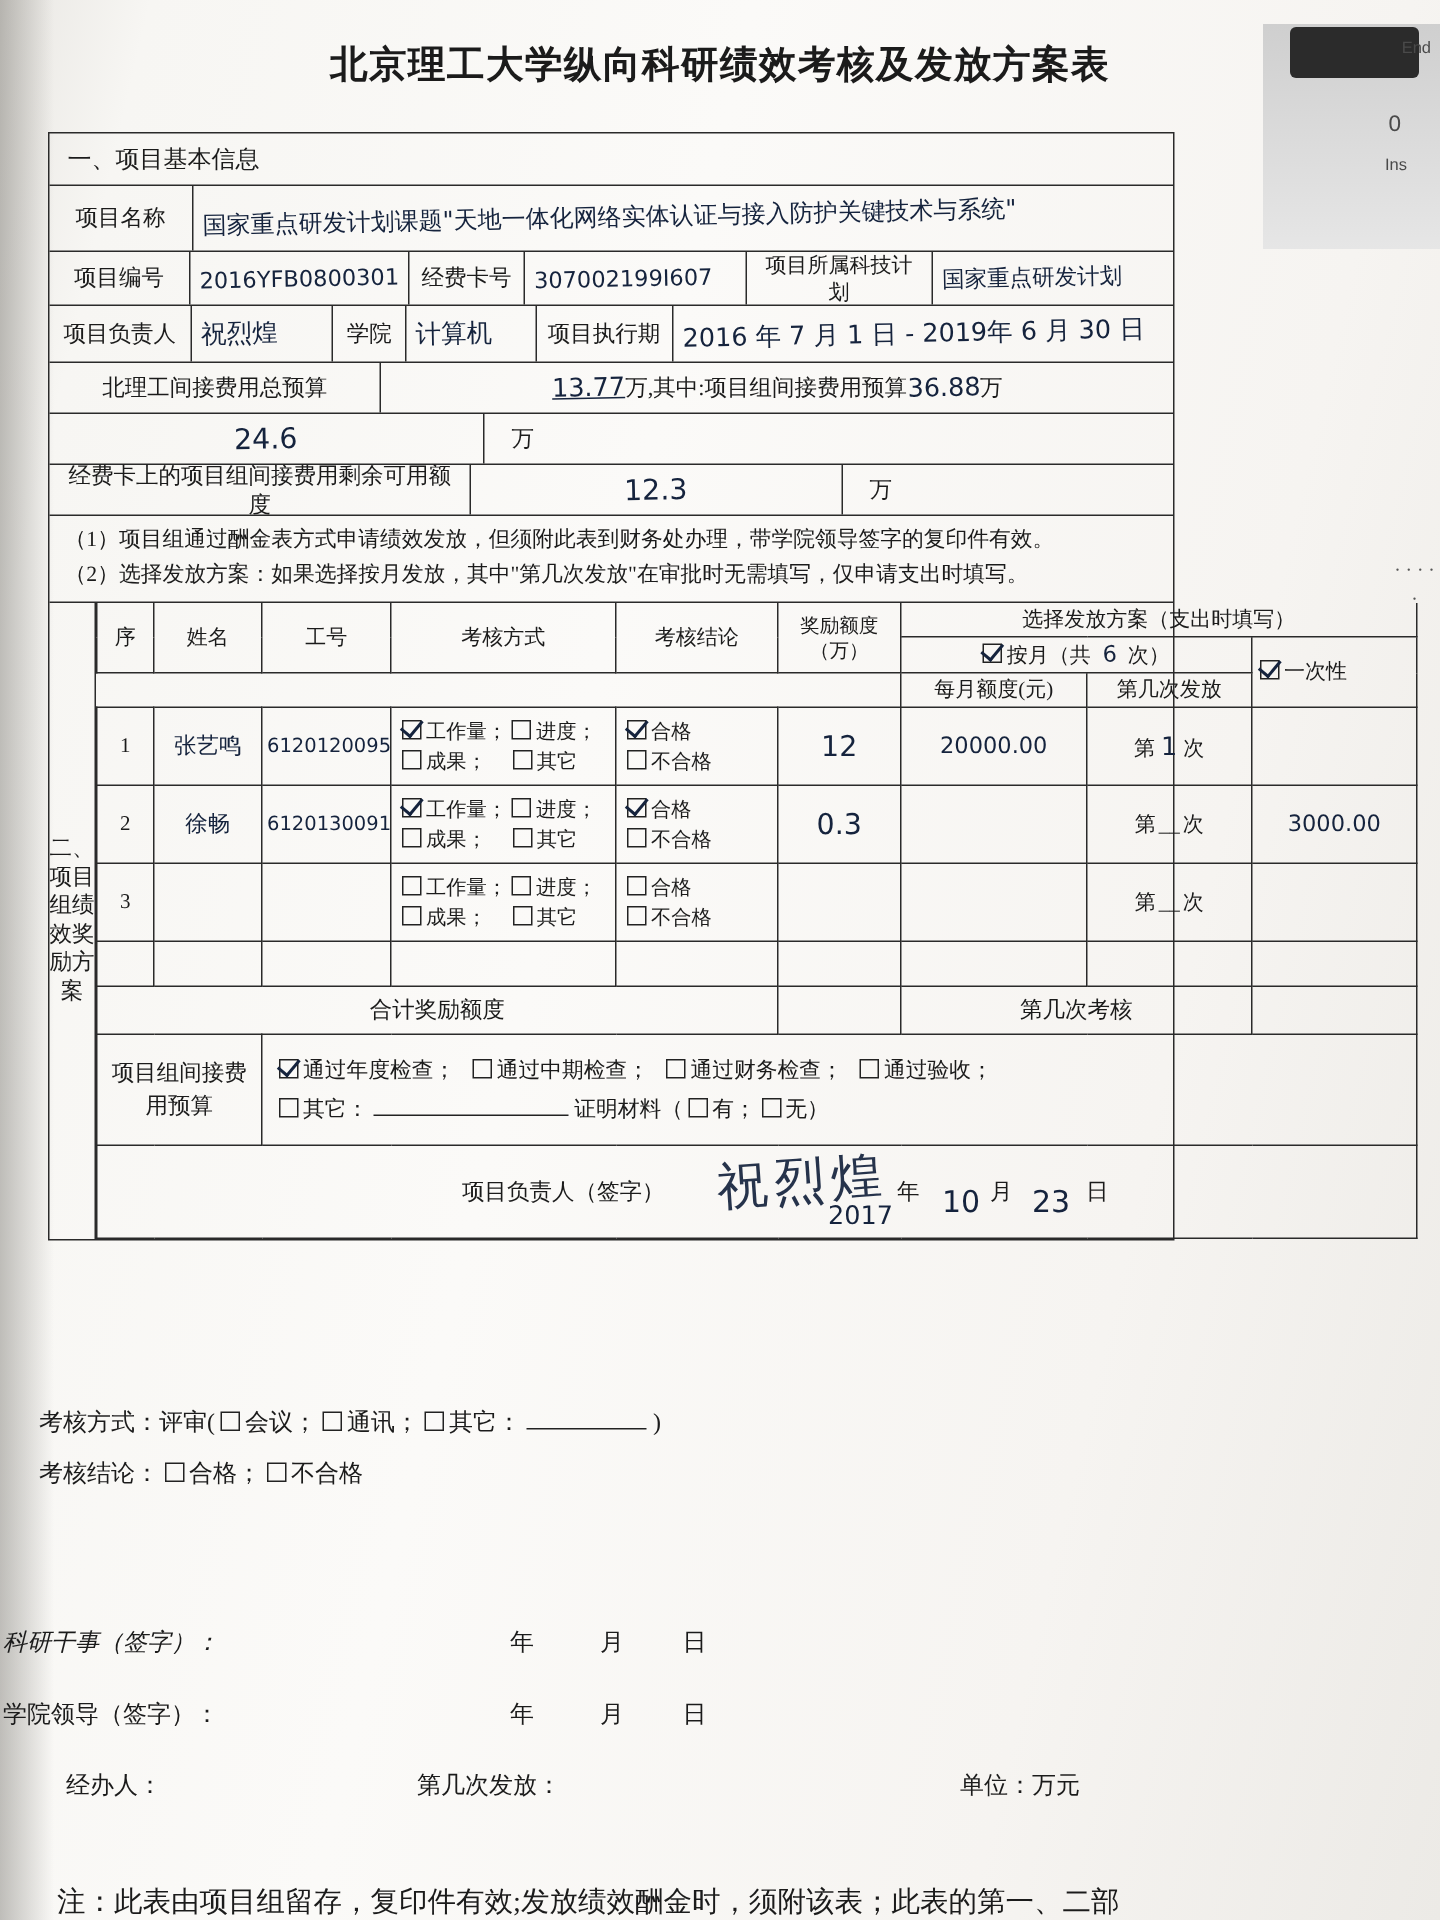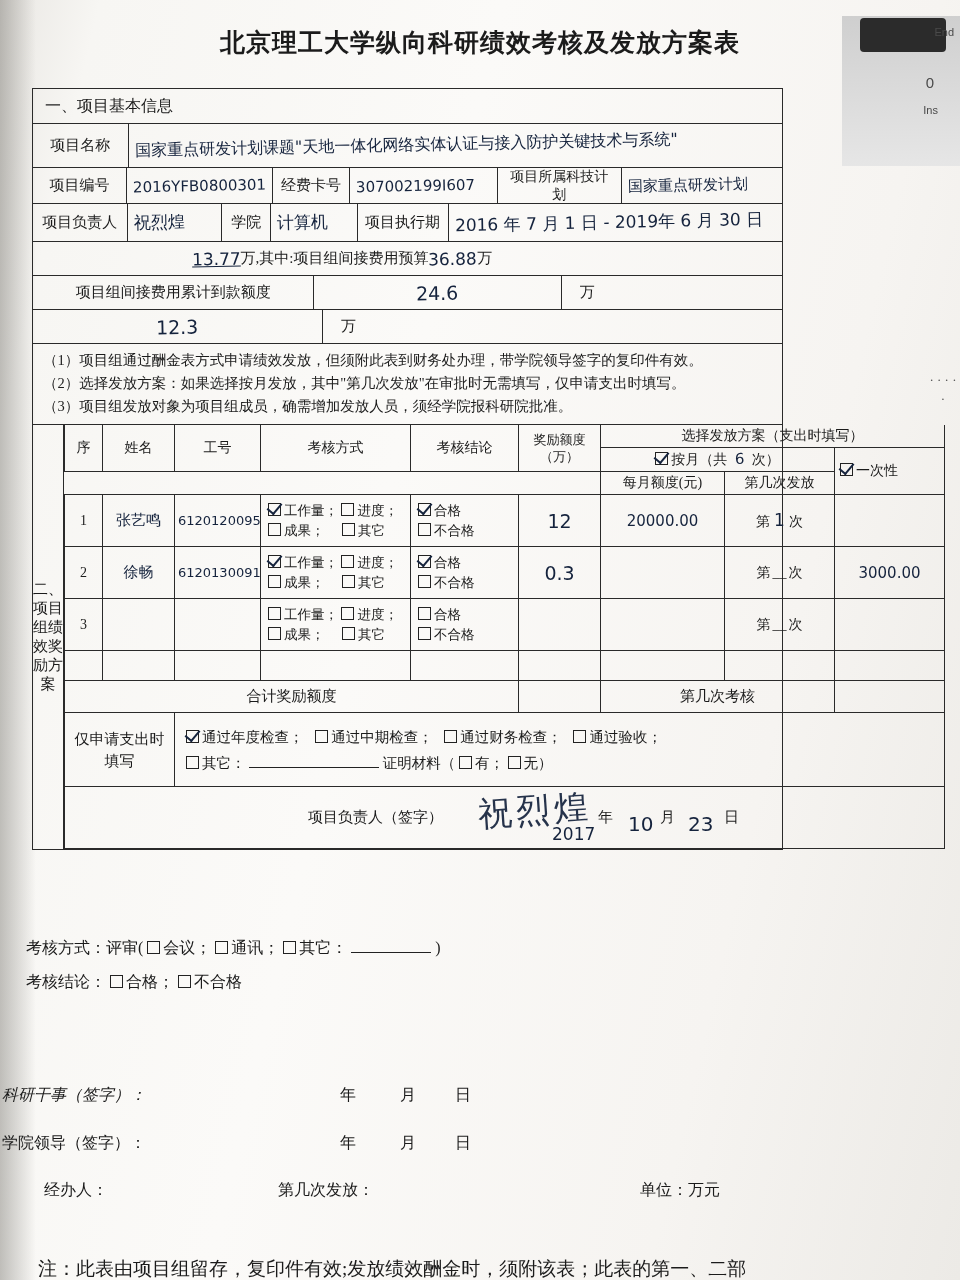--- a/index.html
+++ b/index.html
@@ -180,49 +180,49 @@
     <div class="cell" style="width:100px;">
       <span class="hand">计算机</span>
     </div>
     <div class="cell lbl" style="width:106px;">项目执行期</div>
     <div class="cell" style="width:394px;">
       <span class="hand">2016 年 7 月 1 日 - 2019年 6 月 30 日</span>
     </div>
   </div>
 
   <div class="row" style="height:34px;">
+    <div class="cell lbl" style="width:258px;">北理工间接费用总预算</div>
     <div class="cell" style="width:618px;justify-content:center;">
       <span class="hand ul">13.77</span>
       <span style="font-size:15px;">万,其中:项目组间接费用预算</span>
       <span class="hand">36.88</span>
       <span style="font-size:15px;">万</span>
     </div>
   </div>
 
   <div class="row" style="height:34px;">
-    <div class="cell lbl" style="width:330px;">项目组间接费用累计到款额度</div>
     <div class="cell" style="width:290px;justify-content:center;">
       <span class="hand big">24.6</span>
     </div>
     <div class="cell" style="width:256px;padding-left:18px;">万</div>
   </div>
 
   <div class="row" style="height:34px;">
+    <div class="cell lbl" style="width:330px;">经费卡上的项目组间接费用剩余可用额度</div>
     <div class="cell" style="width:290px;justify-content:center;">
       <span class="hand big">12.3</span>
     </div>
     <div class="cell" style="width:256px;padding-left:18px;">万</div>
   </div>
 
   <div class="row">
     <div class="cell" style="width:100%;display:block;padding:0;">
       <div class="notes">
         <div>（1）项目组通过酬金表方式申请绩效发放，但须附此表到财务处办理，带学院领导签字的复印件有效。</div>
         <div>（2）选择发放方案：如果选择按月发放，其中"第几次发放"在审批时无需填写，仅申请支出时填写。</div>
-        <div>（3）项目组发放对象为项目组成员，确需增加发放人员，须经学院报科研院批准。</div>
       </div>
     </div>
   </div>
 
   <div class="row">
     <div class="cell" style="width:100%;padding:0;display:block;">
       <div class="s2wrap">
         <div class="s2side">二、项目组绩效奖励方案</div>
         <div class="s2main">
           <table class="tbl">
@@ -342,21 +342,21 @@
             </tr>
 
             <tr style="height:32px;">
               <td colspan="5" style="font-size:15px;">合计奖励额度</td>
               <td></td>
               <td colspan="2" style="font-size:15px;">第几次考核</td>
               <td></td>
             </tr>
 
             <tr style="height:74px;">
-              <td colspan="2" style="font-size:15px;line-height:22px;">仅申请支出时填写</td>
+              <td colspan="2" style="font-size:15px;line-height:22px;">项目组间接费用预算</td>
               <td colspan="7" class="selfeval" style="text-align:left;">
                 <div class="optline">
                   <span class="chk on"></span><span>通过年度检查；</span>
                   <span class="chk" style="margin-left:8px;"></span><span>通过中期检查；</span>
                   <span class="chk" style="margin-left:8px;"></span><span>通过财务检查；</span>
                   <span class="chk" style="margin-left:8px;"></span><span>通过验收；</span>
                 </div>
                 <div class="optline">
                   <span class="chk"></span><span>其它：</span>
                   <span class="blank-line" style="width:130px;"></span>

